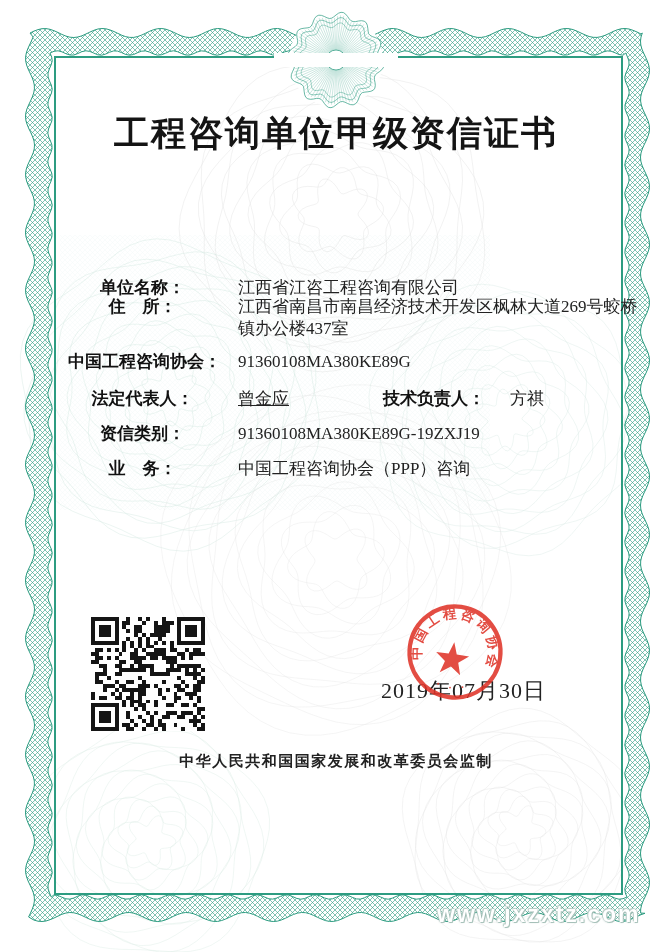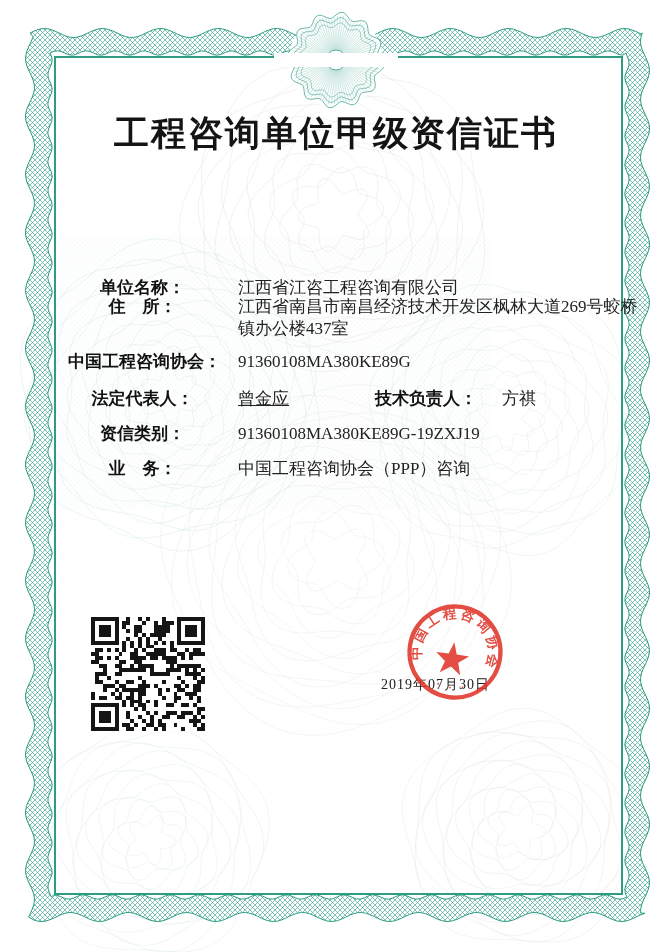--- a/index.html
+++ b/index.html
@@ -14,27 +14,27 @@
       font-size:35px;letter-spacing:2px;color:#141414;}
   .credit-line{position:absolute;left:350px;top:213px;white-space:nowrap;}
   .lbl{font-weight:700;font-size:17px;line-height:22px;color:#111;}
   .val{font-family:"Liberation Serif","DejaVu Serif",serif;font-size:17px;line-height:22px;color:#222;margin-left:21px;}
   .credit-line .val{margin-left:36px;}
   .fields{position:absolute;left:68px;top:0;width:520px;}
   .row{position:absolute;left:0;white-space:nowrap;}
   .row .lbl{display:inline-block;width:149px;vertical-align:top;text-align:center;}
   .row .val{display:inline-block;vertical-align:top;}
   .row .val.wrap{white-space:normal;width:404px;}
-  .row .lbl.mid{width:110px;margin-left:0;}
+  .row .lbl.mid{width:110px;margin-left:8px;}
   .val.w133{width:133px;text-decoration:underline;}
   .qr{position:absolute;left:91px;top:617px;width:114px;height:114px;}
   .issuer-line{position:absolute;left:302px;top:636px;white-space:nowrap;}
   .issuer-line .val{font-size:18px;margin-left:20px;}
   .issue-date{position:absolute;left:381px;top:676px;font-family:"Liberation Serif","DejaVu Serif",serif;
-      font-size:14px;letter-spacing:1px;color:#222;}
+      font-size:22px;letter-spacing:1px;color:#222;}
   .seal{position:absolute;left:385px;top:582px;width:140px;height:140px;z-index:3;}
   .footer-line{position:absolute;left:0;right:0;top:752px;text-align:center;
       font-weight:700;font-size:15px;letter-spacing:1.5px;color:#222;}
   .site-watermark{position:absolute;left:437px;top:901px;z-index:5;
       font-weight:700;font-size:23px;letter-spacing:2px;color:#ffffff;
       text-shadow:0 0 2px rgba(110,150,140,.9),1px 1px 0 #b9cfc8,-1px -1px 0 #cfe0da;}
 </style>
 </head>
 <body>
 
@@ -555,31 +555,33 @@
         <rect x="22" y="0" width="7" height="7" fill="#151515"></rect>
         <rect x="23" y="1" width="5" height="5" fill="#fff"></rect>
         <rect x="24" y="2" width="3" height="3" fill="#151515"></rect>
         <rect x="0" y="22" width="7" height="7" fill="#151515"></rect>
         <rect x="1" y="23" width="5" height="5" fill="#fff"></rect>
         <rect x="2" y="24" width="3" height="3" fill="#151515"></rect>
       </svg>
 
     <div class="issue-date">2019年07月30日</div>
 
+    <div class="footer-line">中华人民共和国国家发展和改革委员会监制</div>
   </div>
 
   <svg class="seal" viewBox="0 0 140 140">
     <g opacity="0.87" transform="rotate(8 70 70)">
       <circle cx="70" cy="70" r="45.5" fill="none" stroke="#df3328" stroke-width="4.2"></circle>
       <polygon id="seal-star" fill="#df3328" points="68.0,60.5 72.1,72.3 84.6,72.6 74.7,80.2 78.3,92.2 68.0,85.0 57.7,92.2 61.3,80.2 51.4,72.6 63.9,72.3"></polygon>
       <defs>
           <path id="sealArc" d="M 38.05 81.63 A 34 34 0 1 1 101.95 81.63" fill="none"></path>
         </defs>
       <text font-size="13.5" font-weight="700" fill="#df3328" letter-spacing="3" font-family="Liberation Serif, DejaVu Serif, serif">
         <textPath id="sealTextPath" href="#sealArc" startOffset="50%" text-anchor="middle">中国工程咨询协会</textPath>
       </text>
       <circle cx="82.3" cy="103.8" r="0.9" fill="#df3328"></circle>
       <circle cx="70" cy="106" r="0.9" fill="#df3328"></circle>
       <circle cx="57.7" cy="103.8" r="0.9" fill="#df3328"></circle>
     </g>
   </svg>
 
+  <div class="site-watermark">www.jxzxtz.com</div>
 </div>
 
 </body></html>

